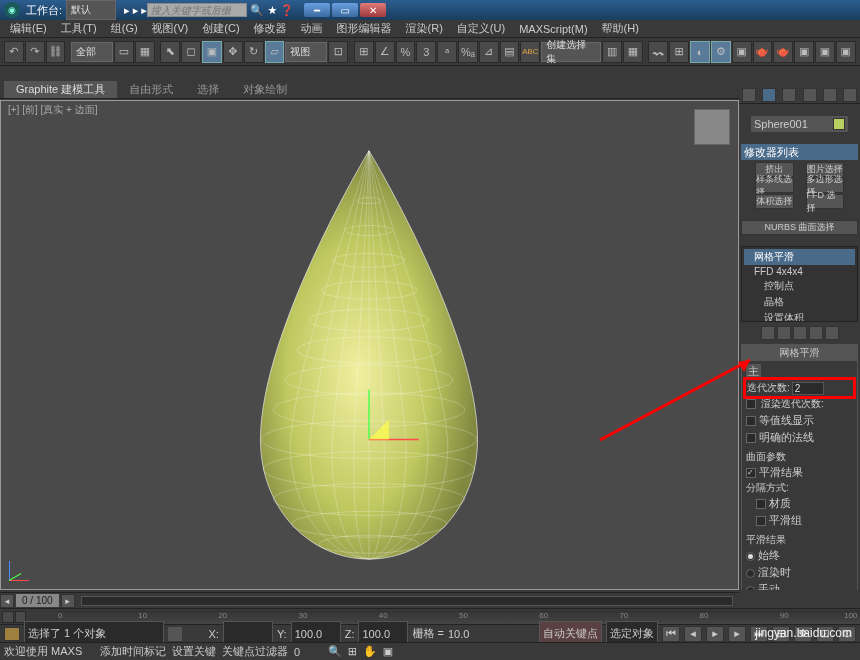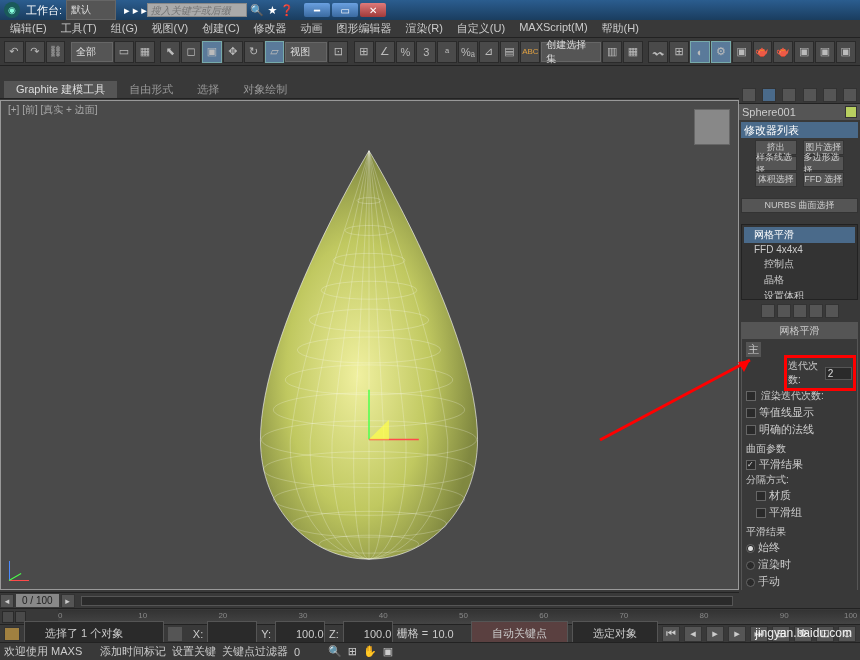--- a/index.html
+++ b/index.html
@@ -11,21 +11,21 @@
 .titlebar .ws { display:flex; align-items:center; gap:4px; }
 .titlebar .title-center { flex:1; text-align:center; font-size:11px; }
 .titlebar .search { width:100px; height:14px; background:#aaa; border:1px solid #888; font-size:10px; padding:0 3px; color:#444; font-style:italic; }
 .titlebar .winbtns { display:flex; gap:2px; margin-left:6px; }
 .titlebar .winbtns div { width:26px; height:14px; display:flex; align-items:center; justify-content:center; font-size:10px; color:#fff; border-radius:2px; }
 .wb-min { background:linear-gradient(#6aa0e0,#3a6aa0); }
 .wb-max { background:linear-gradient(#6aa0e0,#3a6aa0); }
 .wb-close { background:linear-gradient(#e07a7a,#a03a3a); }
 
 
-.menubar { height:18px; background:#393939; display:flex; padding:0 4px; gap:2px; border-bottom:1px solid #222; }
+.menubar { height:18px; background:#393939; display:flex; align-items:center; padding:0 4px; gap:2px; border-bottom:1px solid #222; }
 .menubar span { padding:1px 6px; font-size:11px; color:#ccc; }
 
 
 .maintool { height:28px; background:#393939; display:flex; align-items:center; padding:0 4px; gap:1px; border-bottom:1px solid #222; }
 .tbtn { width:22px; height:22px; background:#4a4a4a; border:1px solid #2a2a2a; display:flex; align-items:center; justify-content:center; font-size:11px; color:#bbb; }
 .tbtn.on { background:#5a7a9a; border-color:#7aa; }
 .tsep { width:4px; }
 .tsel { height:20px; background:#555; color:#ddd; border:1px solid #666; padding:0 4px 0 4px; display:flex; align-items:center; font-size:10px; }
 
 
@@ -41,39 +41,39 @@
 .viewcube { position:absolute; top:8px; right:8px; width:36px; height:36px; background:#888; border:1px solid #666; }
 .axis { position:absolute; bottom:8px; left:8px; }
 .axis .z { width:1px; height:20px; background:#4a8aff; }
 .axis .x { width:20px; height:1px; background:#ff4a4a; position:absolute; bottom:0; }
 .axis .y { width:14px; height:1px; background:#4aff4a; position:absolute; bottom:0; transform:rotate(-30deg); transform-origin:left; }
 
 
 .rpanel { position:absolute; top:86px; right:0; width:121px; bottom:70px; background:#393939; overflow:hidden; font-size:10px; }
 .rp-icons { height:18px; display:flex; justify-content:space-around; align-items:center; background:#393939; border-bottom:1px solid #222; }
 .rp-icons span { width:14px; height:14px; background:#555; border:1px solid #333; }
-.rp-name { height:16px; background:#555; margin:0; padding:1px 3px; display:flex; align-items:center; }
+.rp-name { height:16px; background:#555; margin:12px; padding:1px 3px; display:flex; align-items:center; }
 .rp-colorbox { width:12px; height:12px; background:#b8d060; border:1px solid #333; margin-left:auto; }
 .rp-drop { height:16px; background:#4a6a8a; margin:2px; padding:1px 3px; display:flex; align-items:center; color:#fff; }
-.rp-btnrow { display:flex; gap:6px; margin:1px 16px; }
+.rp-btnrow { display:flex; gap:12px; margin:1px 16px; }
 .rp-btn { flex:1; height:15px; background:#555; border:1px solid #333; display:flex; align-items:center; justify-content:center; font-size:9px; }
 .rp-stack { background:#333; border:1px solid #222; margin:2px; height:76px; padding:2px; overflow:hidden; }
 .rp-stack div { padding:1px 2px 1px 20px; font-size:10px; }
 .rp-stack div.sel { background:#4a6a8a; color:#fff; padding-left:10px; }
 .rp-alignrow { display:flex; gap:2px; margin:4px 2px; justify-content:center; }
 .rp-alignrow span { width:14px; height:14px; background:#555; border:1px solid #333; }
 
 .rollout { margin:2px; border:1px solid #555; }
 .rollout-h { background:#555; padding:1px 4px; text-align:center; font-size:10px; }
 .rollout-b { padding:3px 4px; }
 .rollout-b label { display:block; font-size:10px; padding:1px 0; }
 .param-row { display:flex; align-items:center; gap:2px; margin:1px 0; }
 .param-row .lbl { font-size:10px; }
 .spinner { width:32px; height:13px; background:#2a2a2a; border:1px solid #555; color:#ddd; font-size:10px; padding:0 2px; display:flex; align-items:center; }
-.hl-red { outline:3px solid #f00;margin-left:41px; }
+.hl-red { outline:3px solid #f00; }
 .cb { width:10px; height:10px; background:#2a2a2a; border:1px solid #666; display:inline-block; margin-right:3px; vertical-align:middle; }
 .cb.on::after { content:"✓"; font-size:8px; color:#ddd; display:block; line-height:8px; }
 .rb { width:9px; height:9px; border:1px solid #666; border-radius:50%; display:inline-block; margin-right:3px; vertical-align:middle; background:#2a2a2a; }
 .rb.on::after { content:""; width:5px; height:5px; background:#ddd; border-radius:50%; display:block; margin:1px; }
 
 
 .redarrow { position:absolute; pointer-events:none; z-index:20; }
 
 
 .watermark { position:absolute; bottom:20px; right:8px; color:#fff; z-index:30; }
@@ -86,21 +86,21 @@
 .timeslider { position:absolute; bottom:52px; left:0; right:121px; height:16px; background:#393939; display:flex; align-items:center; border-top:1px solid #222; }
 .timeslider .tsbtn { width:14px; height:14px; background:#555; border:1px solid #333; display:flex; align-items:center; justify-content:center; font-size:9px; }
 .timeslider .tshandle { background:#888; color:#222; padding:0 6px; height:13px; display:flex; align-items:center; font-size:10px; margin:0 2px; }
 .timeslider .tstrack { flex:1; height:10px; background:#2a2a2a; border:1px solid #555; margin:0 6px; }
 
 .trackbar { position:absolute; bottom:36px; left:0; right:0; height:16px; background:#393939; border-top:1px solid #222; display:flex; align-items:center; }
 .trackbar .ruler { flex:1; height:14px; background:linear-gradient(#333,#444); position:relative; margin-left:30px; }
 .trackbar .ruler span { position:absolute; font-size:8px; color:#888; top:1px; }
 
 .status1 { position:absolute; bottom:18px; left:0; right:0; height:18px; background:#393939; display:flex; align-items:center; gap:4px; padding:0 4px; border-top:1px solid #222; font-size:10px; }
-.status1 .field { background:#2a2a2a; border:1px solid #555; height:26px; padding:0 20px; display:flex; align-items:center; }
+.status1 .field { background:#2a2a2a; border:1px solid #555; height:26px; padding:0 3px; display:flex; align-items:center; }
 .status1 .pbtn { width:18px; height:16px; background:#555; border:1px solid #333; display:flex; align-items:center; justify-content:center; }
 
 .status2 { position:absolute; bottom:0; left:0; right:0; height:18px; background:#393939; display:flex; align-items:center; gap:6px; padding:0 4px; border-top:1px solid #222; font-size:10px; }
 .status2 .msg { background:#2a2a2a; border:1px solid #555; height:14px; padding:0 4px; flex:1; display:flex; align-items:center; }
 </style>
 </head>
 <body>
 
 <div class="titlebar">
   <div class="app-logo">◉</div>

